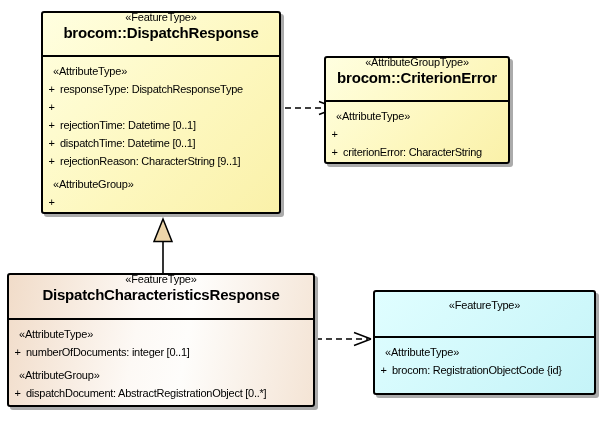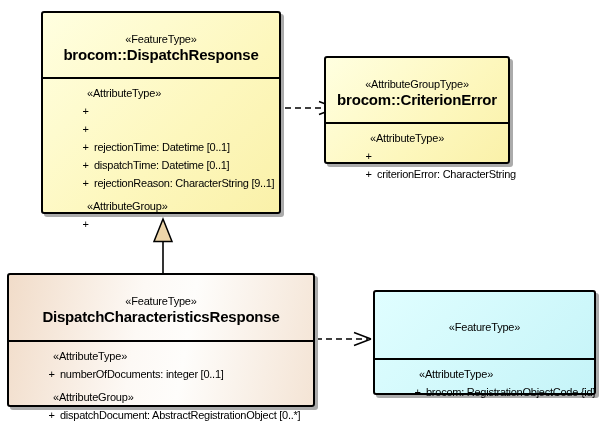--- a/index.html
+++ b/index.html
@@ -19,27 +19,26 @@
     box-shadow:3px 3px 0 #ababab;
   }
   .fill-yellow{background:linear-gradient(135deg,#ffffe0 0%,#fdf7bd 60%,#faf1a9 100%);}
   .fill-peach{background:linear-gradient(100deg,#f1dcc9 0%,#fdf9f5 42%,#fefdfb 58%,#f4e4d5 100%);}
   .fill-cyan{background:linear-gradient(135deg,#e0feff 0%,#c5f4f8 100%);}
 
   .cls-title{
     box-sizing:border-box;border-bottom:2px solid #000;
     display:flex;flex-direction:column;justify-content:center;align-items:center;
     padding:2px 4px 21px 4px;
-    margin-top:22px;
   }
   .stereo{font-size:11px;line-height:14px;letter-spacing:-0.2px;}
   .cls-name{font-size:15px;line-height:15px;font-weight:bold;letter-spacing:-0.2px;margin-top:1px;}
   .name-italic .cls-name{font-style:italic;}
 
-  .cls-body{padding-top:5px;margin-left:34px;}
+  .cls-body{padding-top:5px;}
   .sec-h{font-size:11px;line-height:18px;padding-left:10px;letter-spacing:-0.2px;}
   .sec-gap{margin-top:5px;}
   .row{display:flex;font-size:11px;line-height:18px;letter-spacing:-0.25px;}
   .vis{width:17px;text-align:center;flex:0 0 17px;}
   .atxt{white-space:nowrap;}
 </style>
 </head>
 <body>
 
 <div class="canvas">
@@ -61,20 +60,21 @@
 
   <div class="uml-class fill-yellow" style="left:41px;top:11px;width:240px;height:203px;">
     <div class="cls-title" style="height:44px;">
       <div class="stereo">«FeatureType»</div>
       <div class="cls-name">brocom::DispatchResponse</div>
     </div>
     <div class="cls-body">
       <div class="sec-h">«AttributeType»</div>
       <div class="row">
         <span class="vis">+</span>
+        <span class="atxt">responseType: DispatchResponseType</span>
       </div>
       <div class="row">
         <span class="vis">+</span>
       </div>
       <div class="row">
         <span class="vis">+</span>
         <span class="atxt">rejectionTime: Datetime [0..1]</span>
       </div>
       <div class="row">
         <span class="vis">+</span>

